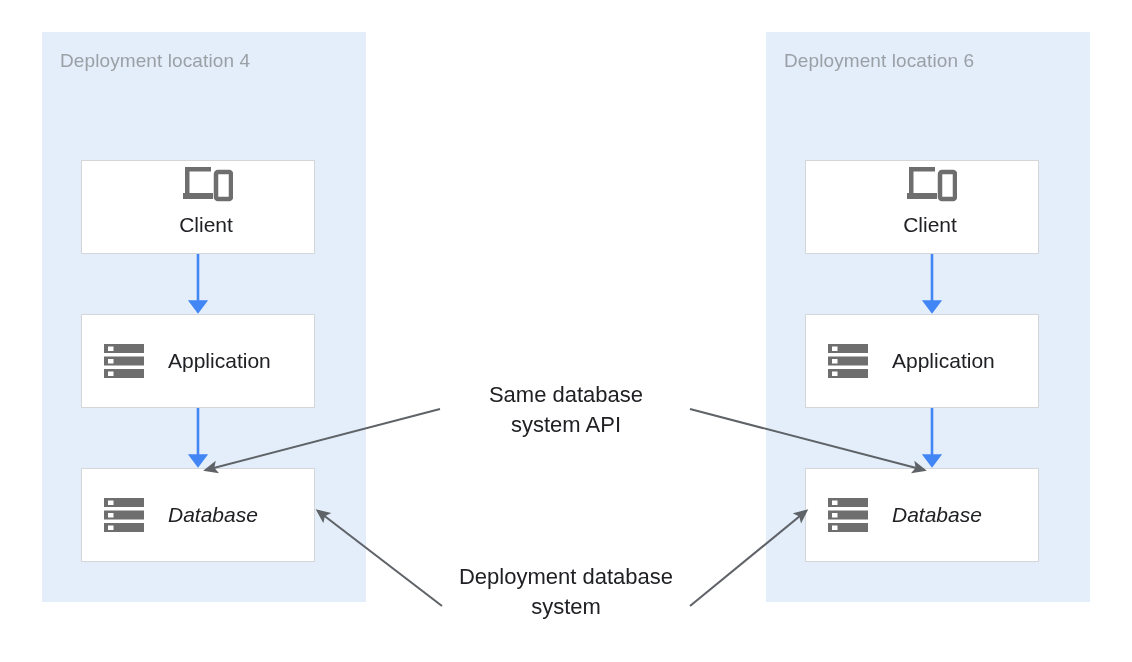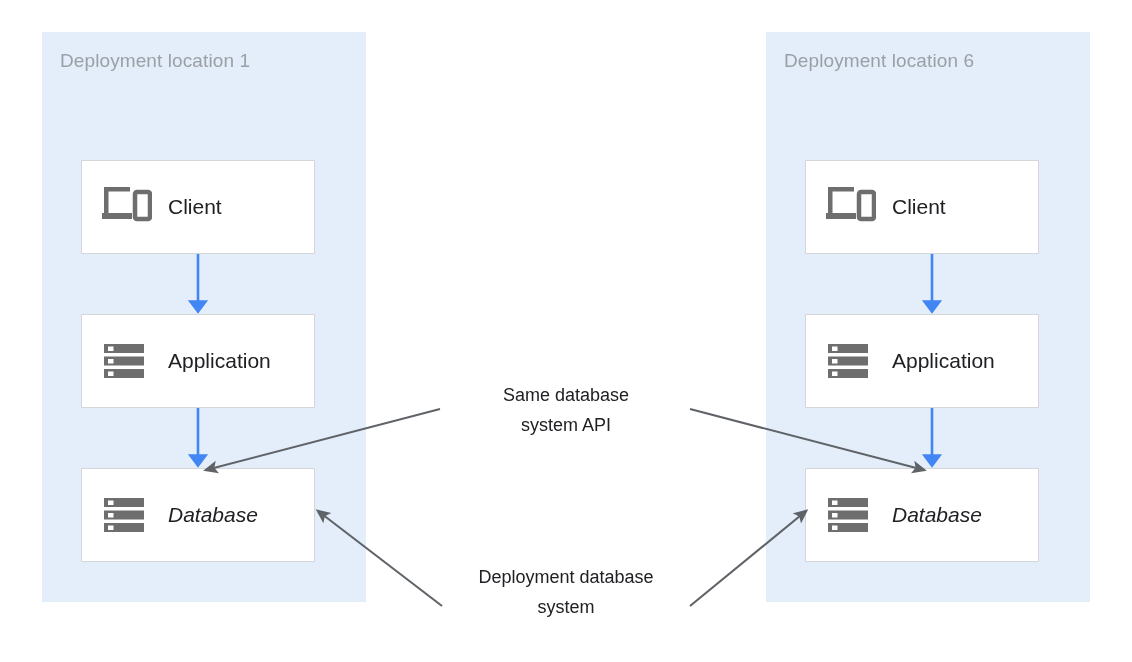--- a/index.html
+++ b/index.html
@@ -57,28 +57,28 @@
     flex: 0 0 auto;
     display: block;
   }
   .node-label {
     font-size: 21px;
     color: #202124;
     margin-left: 16px;
     font-family: "Liberation Sans", sans-serif;
     white-space: nowrap;
   }
-  .box-client { top: 128px; }
+  .box-client { top: 128px; flex-direction: column; }
   .box-app    { top: 282px; text-align: right; }
   .box-db     { top: 436px; font-style: italic; }
 
   .annotation {
     position: absolute;
     text-align: center;
-    font-size: 18px;
+    font-size: 22px;
     color: #202124;
     line-height: 30px;
     font-family: "Liberation Sans", sans-serif;
     white-space: pre-line;
   }
   #annotation-api {
     left: 430px;
     top: 380px;
     width: 272px;
   }
@@ -95,21 +95,21 @@
     height: 662px;
     pointer-events: none;
   }
 </style>
 </head>
 <body>
 
 <div id="diagram-root">
 
   <div class="panel" id="panel-1">
-    <div class="panel-title">Deployment location 1</div>
+    <div class="panel-title">Deployment location 4</div>
 
     <div class="node-box box-client">
       <svg class="node-icon" viewBox="0 0 52 52">
         <rect x="4" y="6" width="26" height="4.5" fill="#6e6e6e"></rect>
         <rect x="4" y="6" width="4.5" height="26" fill="#6e6e6e"></rect>
         <rect x="2" y="32" width="30" height="6" fill="#6e6e6e"></rect>
         <rect x="35" y="11" width="15" height="27" rx="2" fill="none" stroke="#6e6e6e" stroke-width="4.5"></rect>
       </svg>
       <span class="node-label">Client</span>
     </div>

